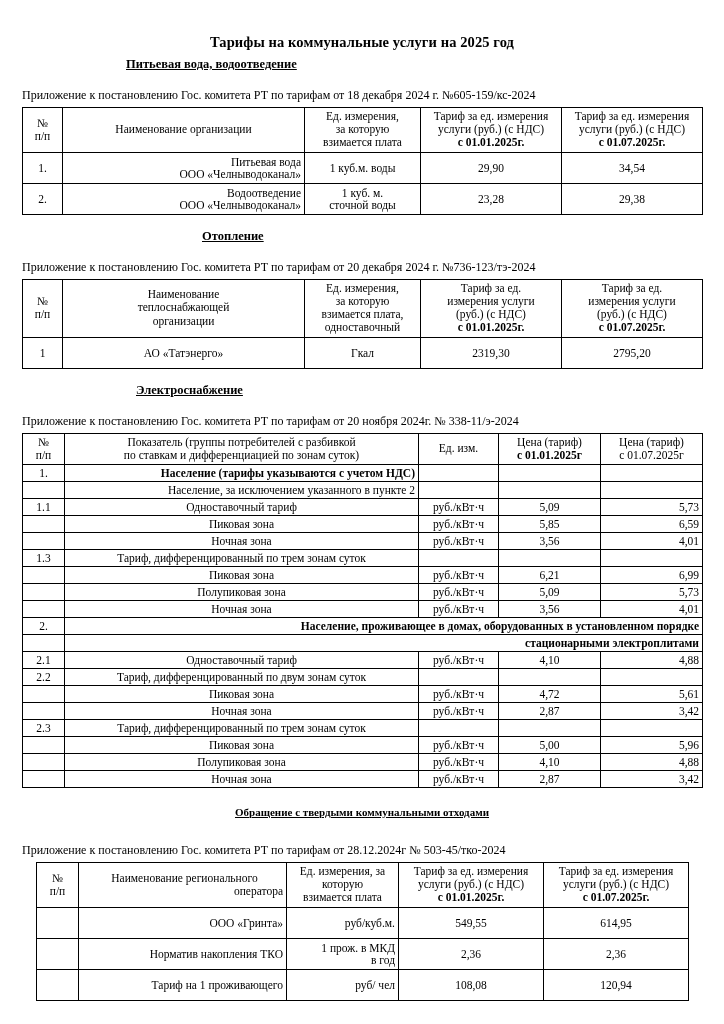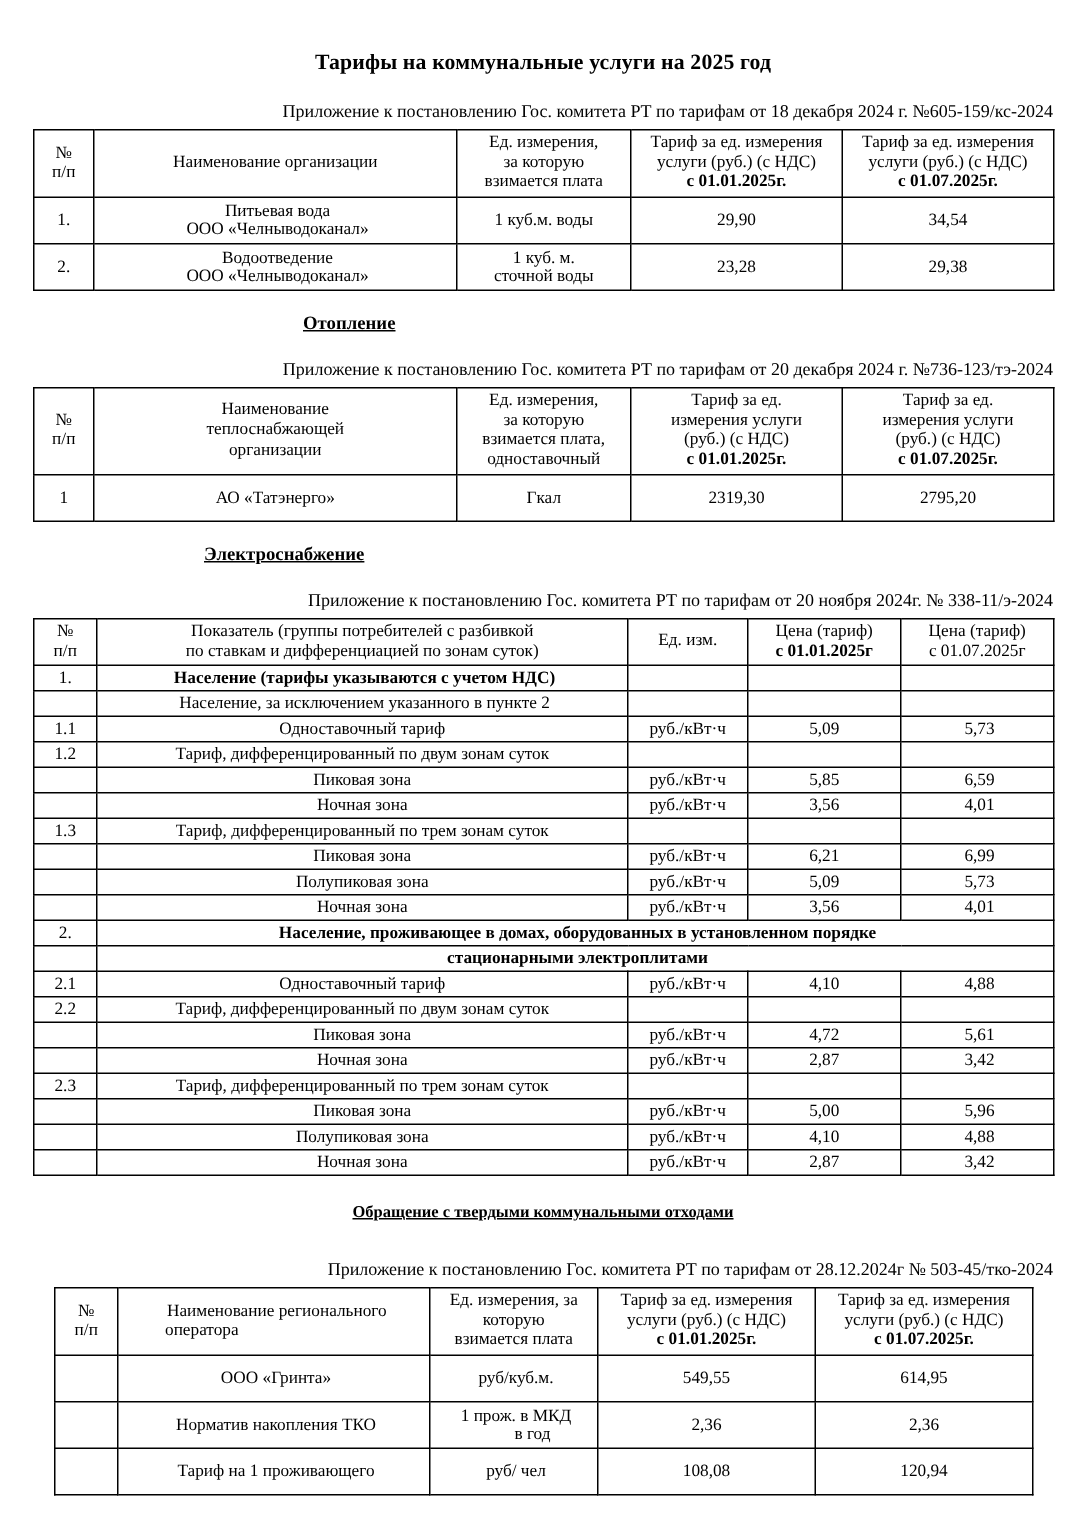--- a/index.html
+++ b/index.html
@@ -34,62 +34,63 @@
     font-weight: bold;
     font-size: 12.5px;
     text-decoration: underline;
     margin: 0 0 3px 0;
   }
   .sh-water { padding-left: 104px; }
   .sh-heat { padding-left: 180px; }
   .sh-elec { padding-left: 114px; text-decoration: underline; }
   .sh-tko { text-align: center; font-size: 11px; }
   .appendix {
-    text-align: right;
+    text-align: left;
     font-size: 12px;
     margin: 16px 0 4px 0;
   }
   table {
     border-collapse: collapse;
     width: 100%;
     table-layout: fixed;
   }
   table.bordered td, table.bordered th {
     border: 1px solid #000000;
     padding: 2px 3px;
     vertical-align: middle;
     font-size: 11.5px;
   }
   .th-c {
     text-align: center;
     font-size: 11px;
     line-height: 1.15;
   }
   .c { text-align: center; }
-  .l { text-align: center; margin-left: 24px; }
+  .l { text-align: right; margin-left: 24px; }
   .b { font-weight: bold; }
   .spacer-6 { height: 6px; }
   .spacer-14 { height: 14px; }
   .spacer-18 { height: 18px; }
   .tbl-wrap { margin: 0 auto; }
   .w-water { width: 680px; margin-left: 0px; }
   .w-heat  { width: 680px; margin-left: 0px; }
   .w-elec  { width: 680px; margin-left: 0px; }
   .w-tko   { width: 652px; margin-left: 14px; }
   .cellpad-l { padding-left: 6px !important; }
   .row-h-tall td { height: 26px; }
   .elec td { font-size: 11px; padding: 1px 3px; }
 </style>
 </head>
 <body>
 
 <div class="page">
 
   <div class="doc-title">Тарифы на коммунальные услуги на 2025 год</div>
 
+  <div class="section-head sh-water">Питьевая вода, водоотведение</div>
   <div class="appendix">Приложение к постановлению Гос. комитета РТ по тарифам от 18 декабря 2024 г. №605-159/кс-2024</div>
 
   <div class="tbl-wrap w-water">
     <table class="bordered">
       <colgroup>
         <col style="width:40px">
         <col style="width:242px">
         <col style="width:116px">
         <col style="width:141px">
         <col style="width:141px">
@@ -251,27 +252,20 @@
         </tr>
 
         <tr>
           <td class="c">1.1</td>
           <td class="c">Одноставочный тариф</td>
           <td class="c">руб./кВт·ч</td>
           <td class="c">5,09</td>
           <td class="l cellpad-l">5,73</td>
         </tr>
 
-        <tr>
-          <td class="c">1.2</td>
-          <td class="c">Тариф, дифференцированный по двум зонам суток</td>
-          <td class="c"></td>
-          <td class="c"></td>
-          <td class="c"></td>
-        </tr>
 
         <tr>
           <td class="c"></td>
           <td class="c">Пиковая зона</td>
           <td class="c">руб./кВт·ч</td>
           <td class="c">5,85</td>
           <td class="l cellpad-l">6,59</td>
         </tr>
 
         <tr>
@@ -407,21 +401,21 @@
         <col style="width:145px">
       </colgroup>
       <tbody>
         <tr>
           <td class="th-c">
             <div>№</div>
               <div>п/п</div>
           </td>
           <td class="th-c">
             <div style="text-align:center;padding-left:4px;">Наименование регионального</div>
-            <div style="text-align:left;padding-left:28px;">оператора</div>
+            <div style="text-align:right;padding-left:28px;">оператора</div>
           </td>
           <td class="th-c">
             <div>Ед. измерения, за</div>
               <div>которую</div>
               <div>взимается плата</div>
           </td>
           <td class="th-c">
             <div>Тариф за ед. измерения</div>
             <div>услуги (руб.) (с НДС)</div>
             <div class="b">с 01.01.2025г.</div>

